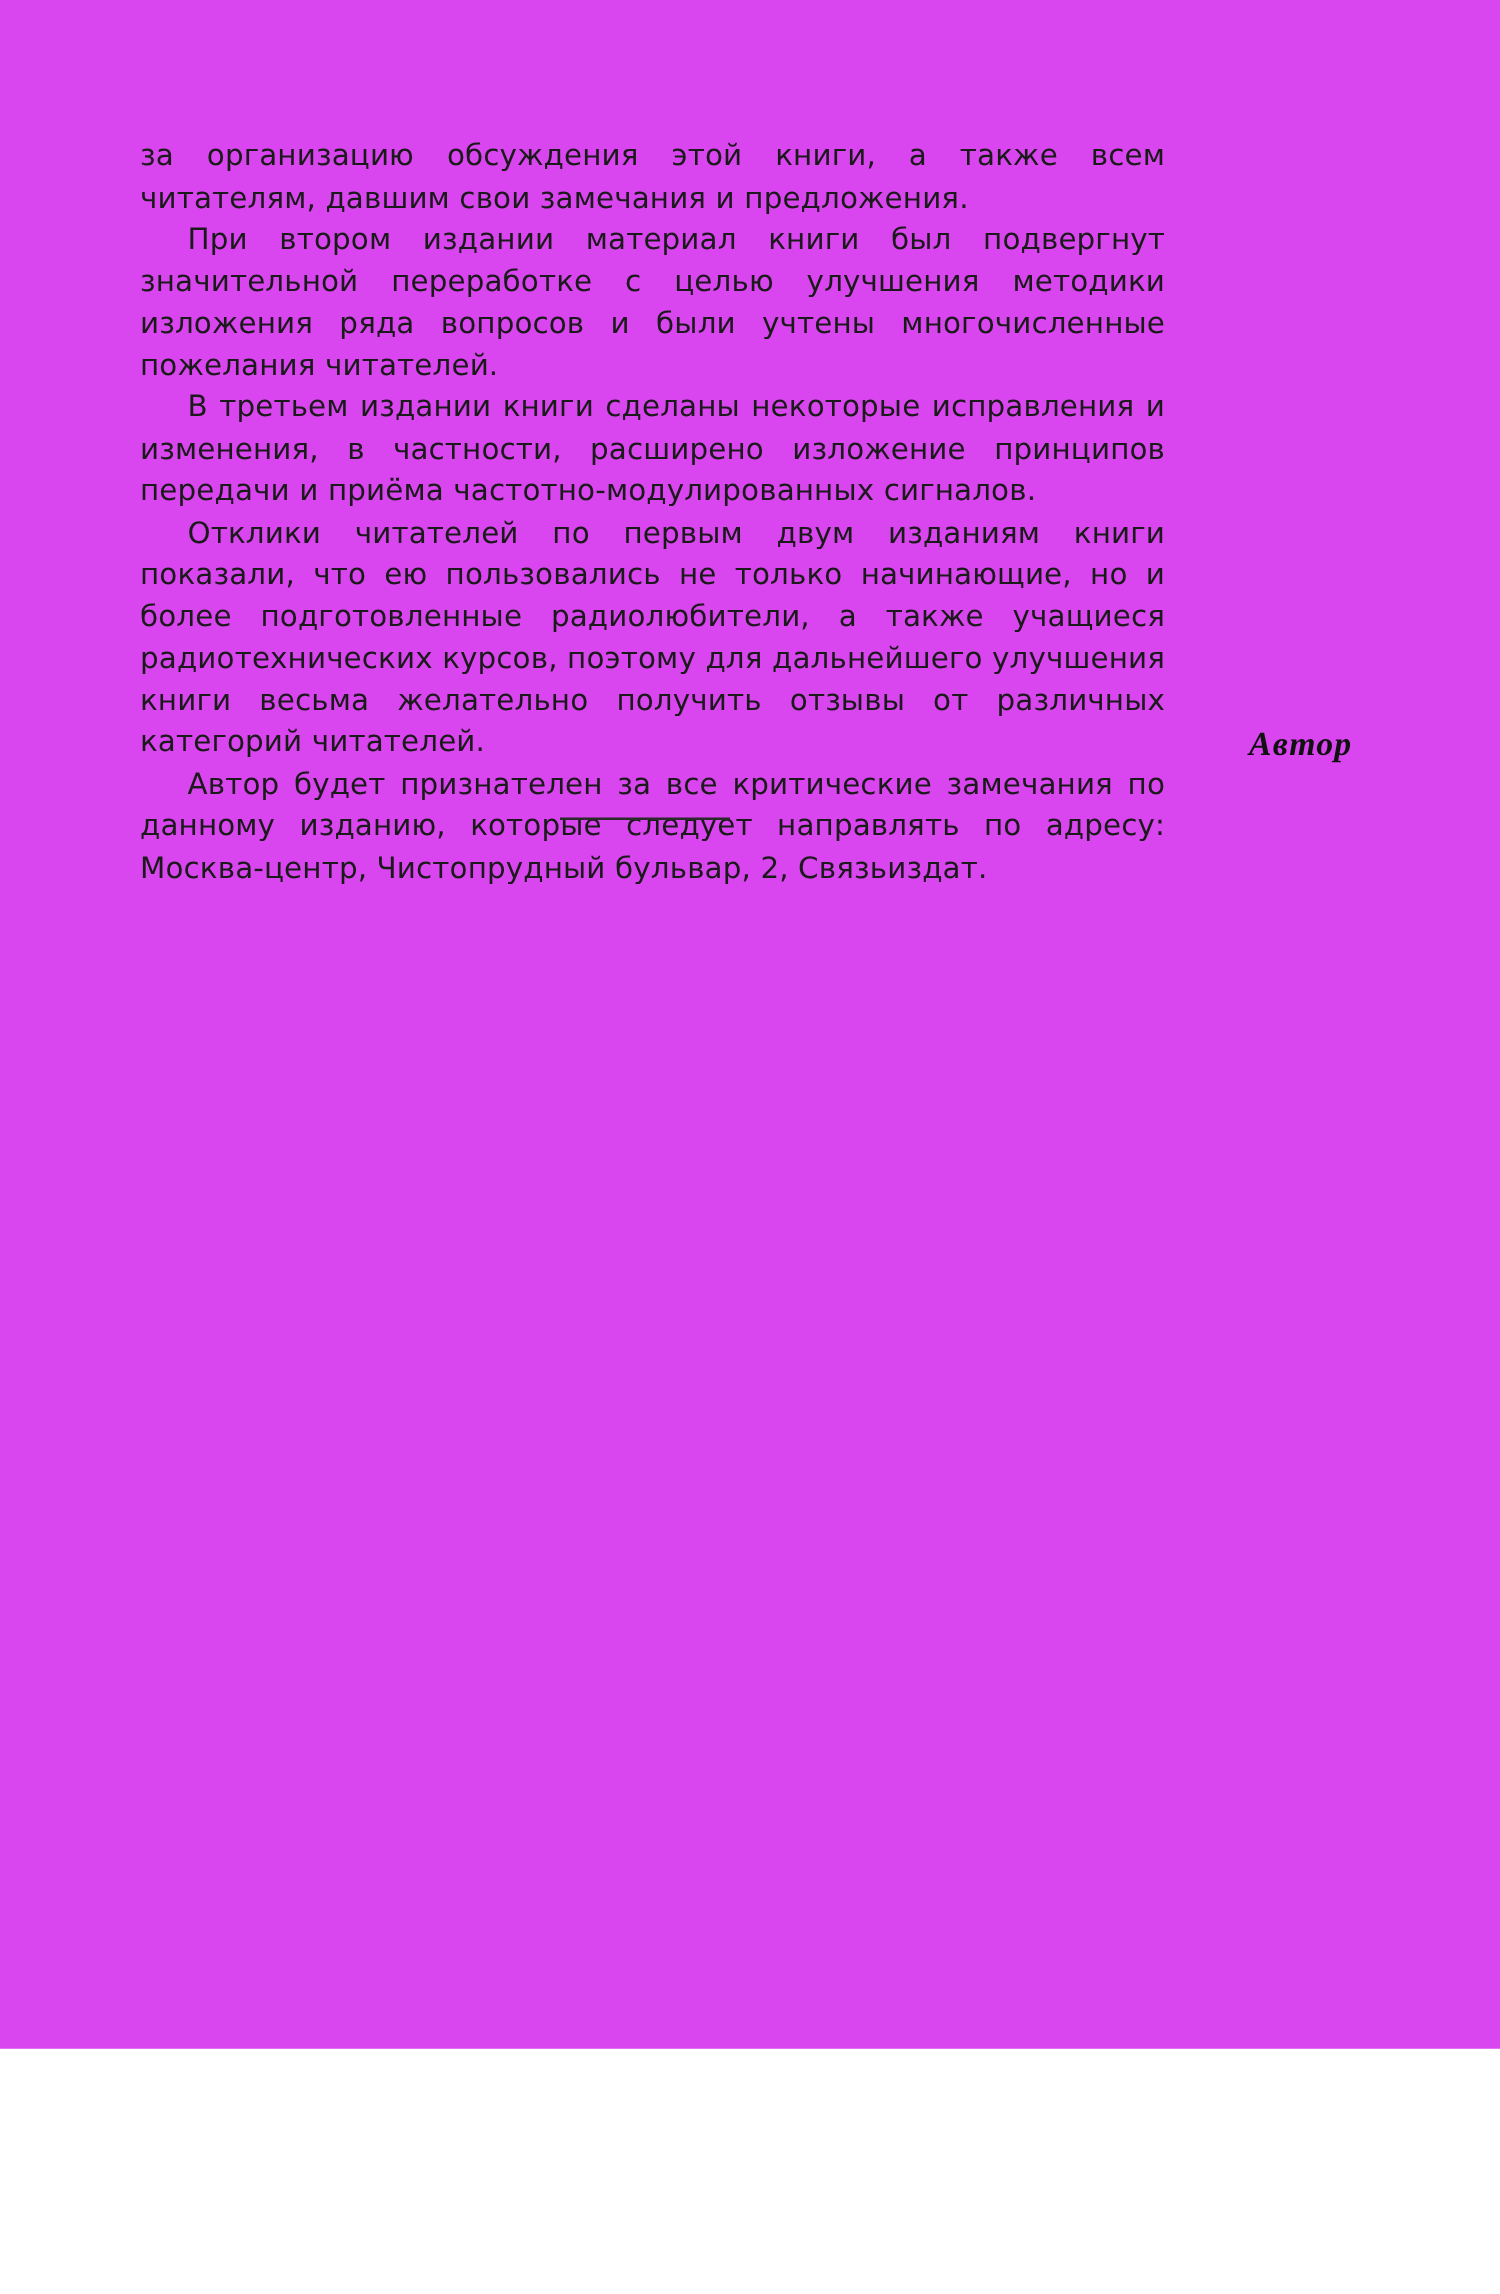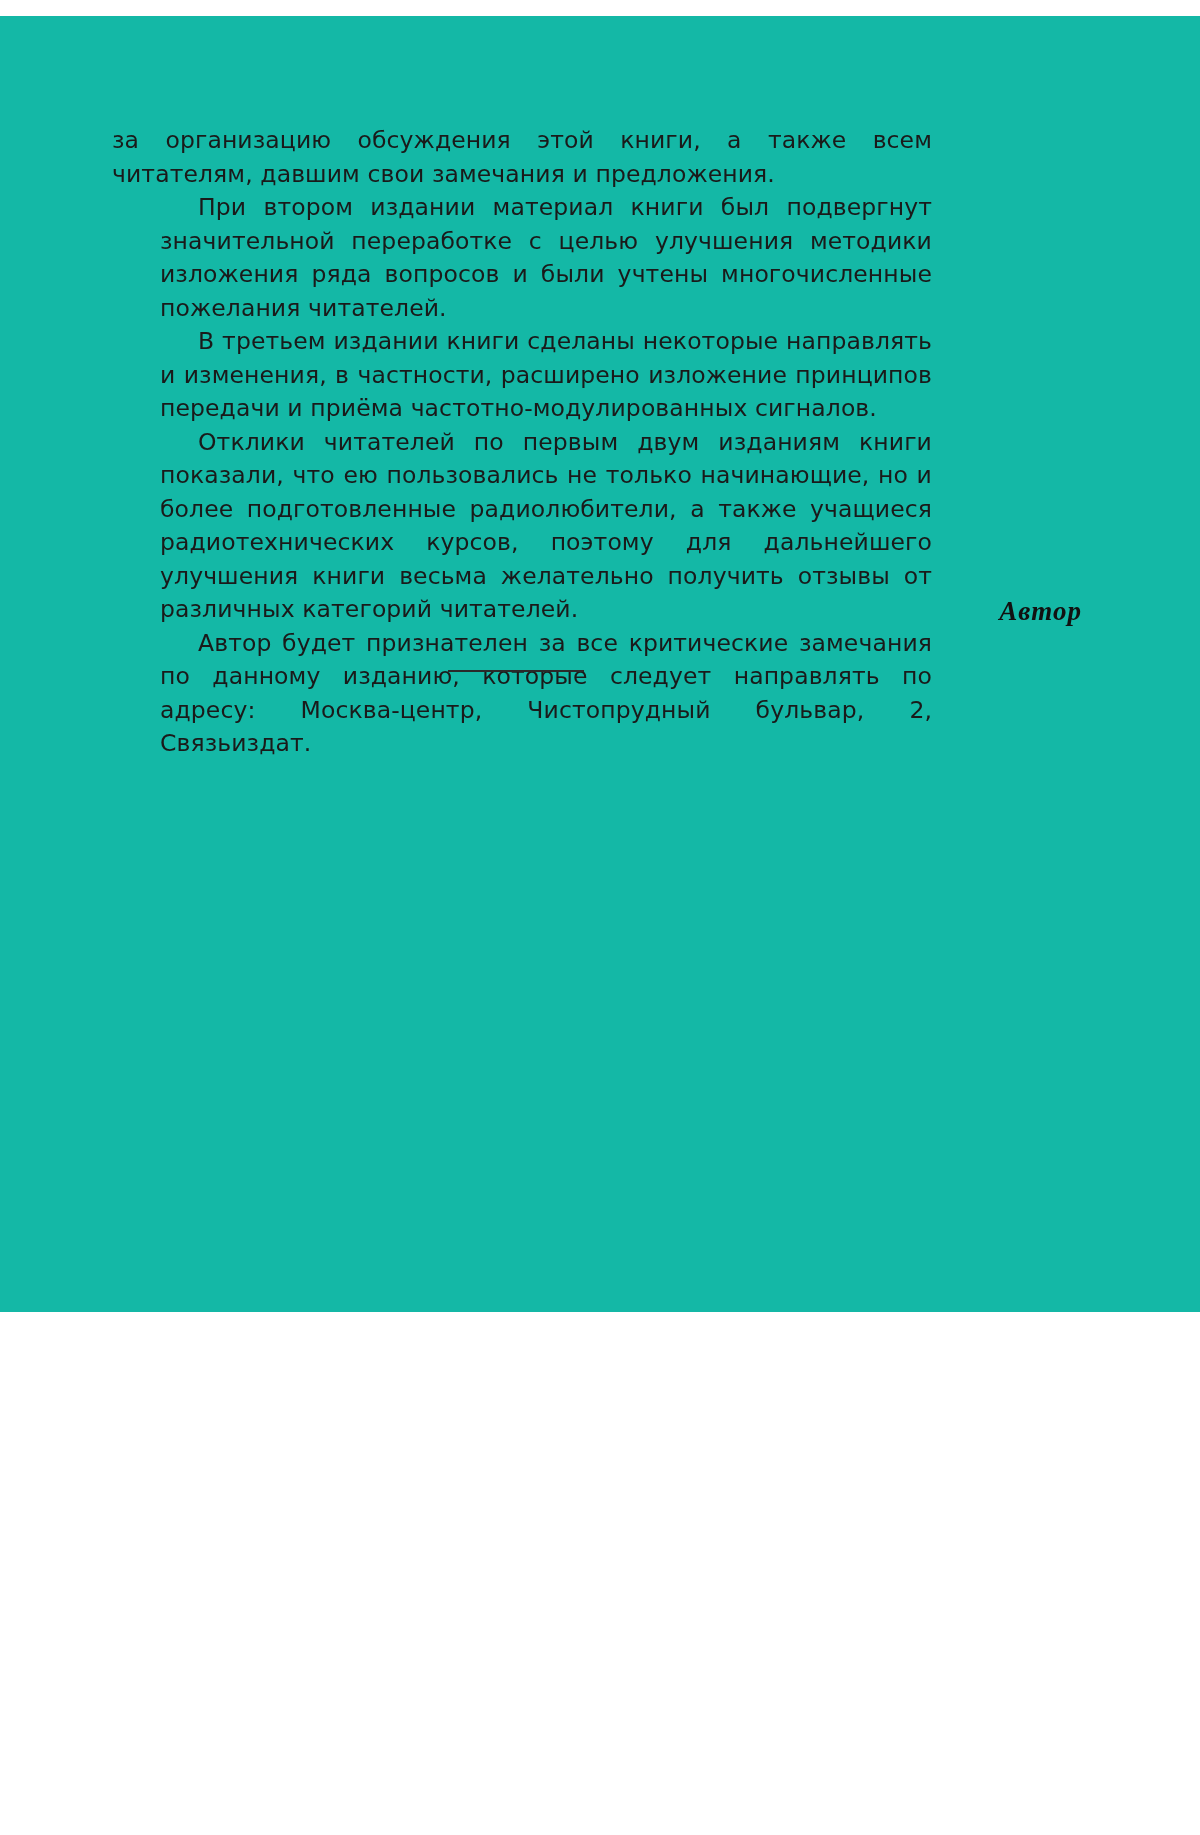--- a/index.html
+++ b/index.html
@@ -11,43 +11,42 @@
     width: 1200px;
     height: 1835px;
     font-family: "DejaVu Sans", sans-serif;
     color: #111111;
     position: relative;
     overflow: hidden;
   }
   .page {
     position: absolute;
     left: 0;
-    top: 16px;
+    top: 0;
     width: 1200px;
-    height: 1296px;
-    background: #14b8a6;
+    height: 1639px;
+    background: #d946ef;
   }
   .text-block {
     position: absolute;
     left: 112px;
     top: 108px;
     width: 820px;
   }
   .para {
     margin: 0;
     font-size: 23.5px;
     line-height: 33.5px;
     text-align: justify;
     text-justify: inter-word;
     color: #1a1a1a;
     letter-spacing: 0.1px;
   }
   .para.indent {
     text-indent: 38px;
-    margin-left: 48px;
   }
   .para::after {
     content: "";
     display: inline-block;
     width: 100%;
   }
   .para.no-stretch::after {
     content: none;
   }
   .signature {
@@ -71,21 +70,21 @@
   }
 </style>
 </head>
 <body>
 
 <div class="page">
 
   <div class="text-block">
     <p class="para no-stretch">за организацию обсуждения этой книги, а также всем читателям, давшим свои замечания и предложения.</p>
     <p class="para indent no-stretch">При втором издании материал книги  был подвергнут значительной переработке с целью улучшения  методики  изложения ряда вопросов и были учтены многочисленные пожелания читателей.</p>
-    <p class="para indent no-stretch">В третьем издании книги сделаны некоторые направлять и изменения, в частности, расширено изложение принципов передачи и приёма частотно-модулированных сигналов.</p>
+    <p class="para indent no-stretch">В третьем издании книги сделаны некоторые исправления и изменения, в частности, расширено изложение принципов передачи и приёма частотно-модулированных сигналов.</p>
     <p class="para indent no-stretch">Отклики читателей по первым двум изданиям книги показали, что ею пользовались не только начинающие, но и более подготовленные радиолюбители, а также учащиеся радиотехнических курсов, поэтому для дальнейшего улучшения книги весьма желательно получить отзывы от различных категорий читателей.</p>
     <p class="para indent no-stretch">Автор будет признателен за все критические замечания по данному изданию, которые следует направлять по адресу: Москва-центр, Чистопрудный бульвар, 2, Связьиздат.</p>
   </div>
 
   <div class="signature">Автор</div>
 
   <div class="divider"></div>
 
 </div>
 

